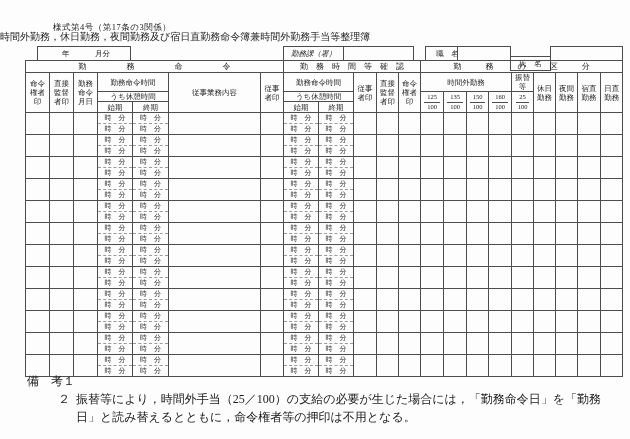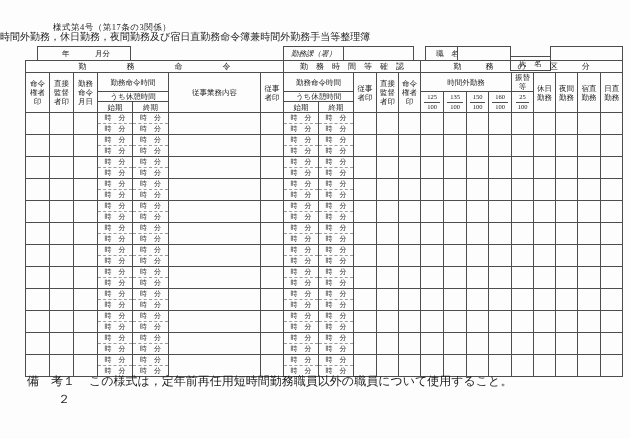--- a/index.html
+++ b/index.html
@@ -478,20 +478,20 @@
           <td class="time tc-bot">時　分</td>
           <td class="time tc-bot">時　分</td>
           <td class="time tc-bot">時　分</td>
         </tr>
       </tbody>
   </table>
 
   <div class="notes">
     <div class="note-line1">
       <span class="nl">備　考１</span>
-      <span>この様式は，定年前再任用短時間勤務職員以外の職員について使用すること。</span>
     </div>
     <div class="note-line2">
       <span class="nn">２</span>
+      <span class="nt">振替等により，時間外手当（25／100）の支給の必要が生じた場合には，「勤務命令日」を「勤務日」と読み替えるとともに，命令権者等の押印は不用となる。</span>
     </div>
   </div>
 
 </div>
 
 </body></html>

